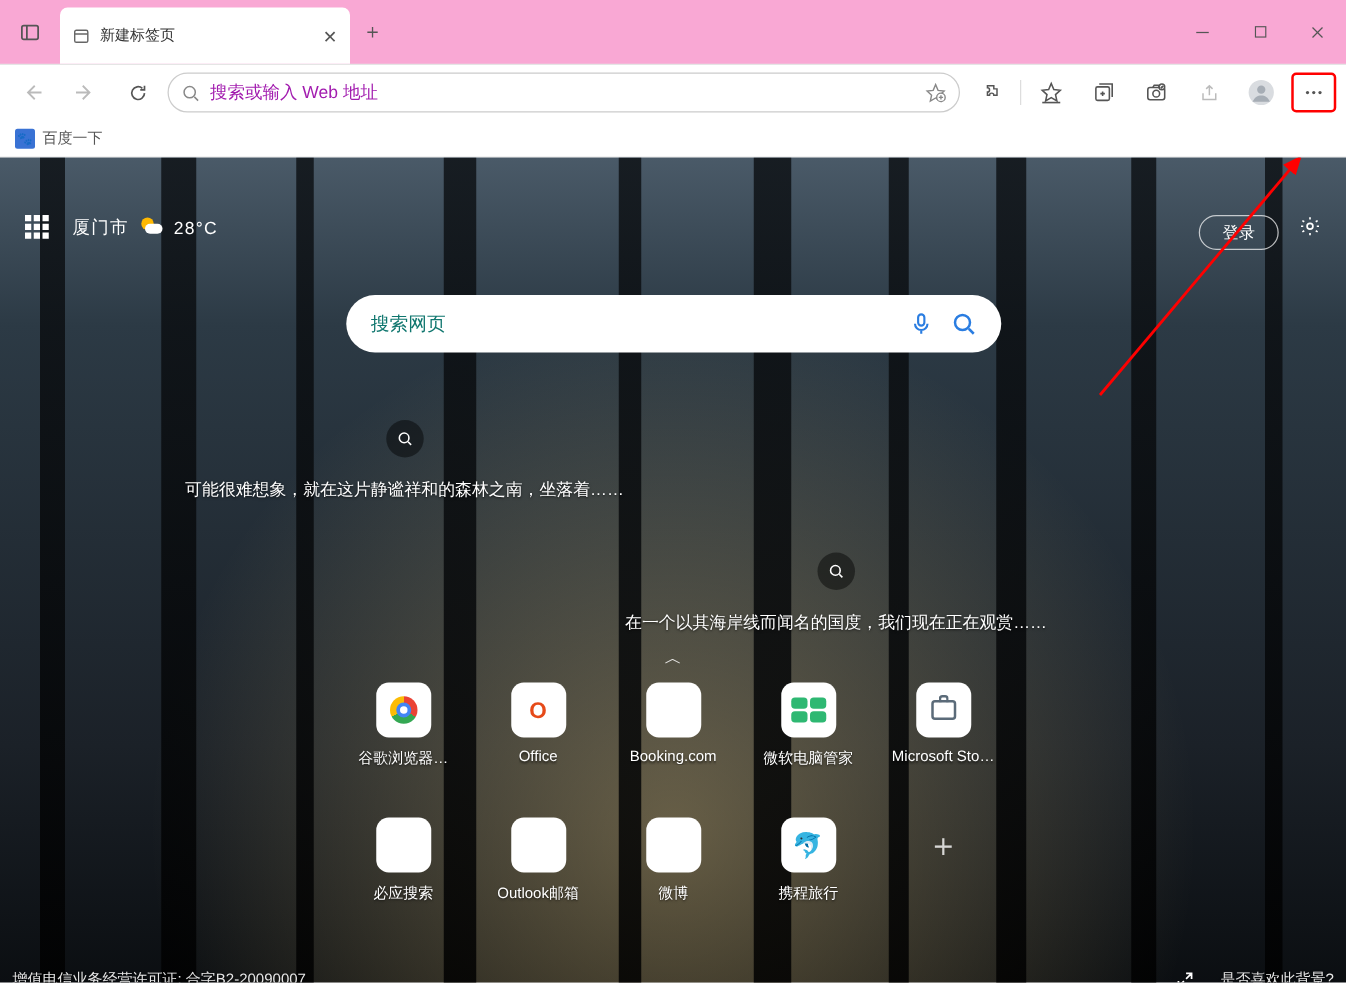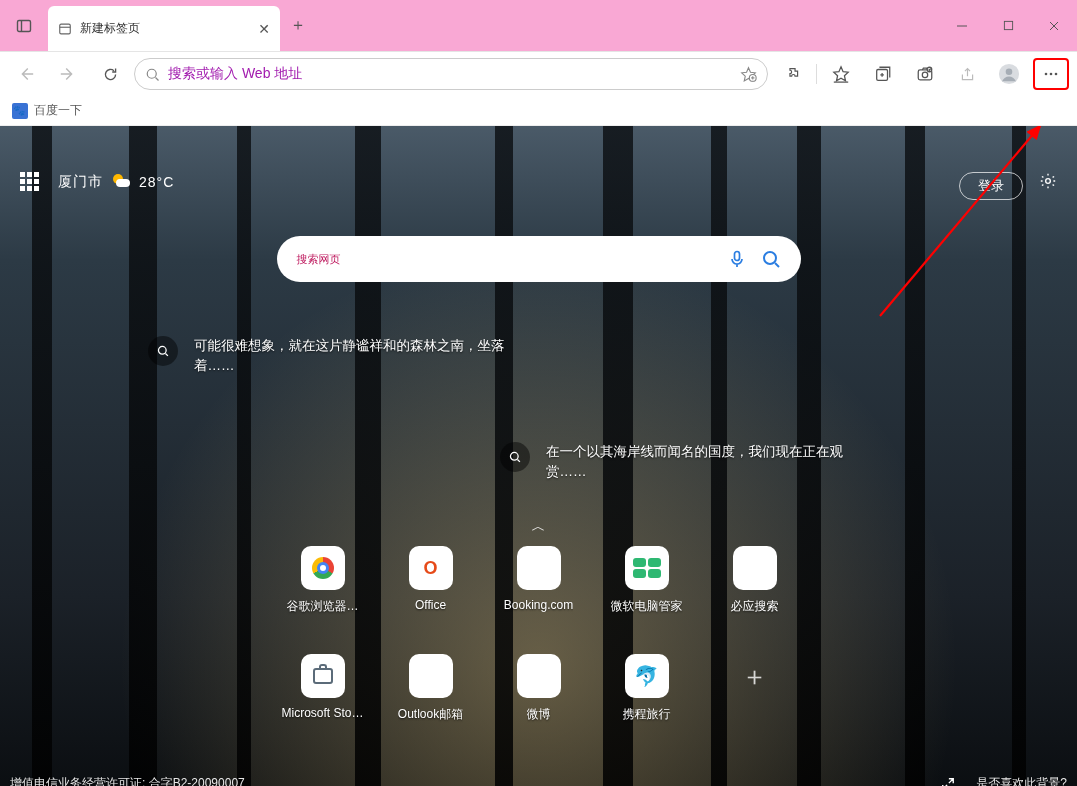--- a/index.html
+++ b/index.html
@@ -47,25 +47,25 @@
 .weather { display:flex; align-items:center; gap:8px; font-size:14px; letter-spacing:1px; }
 .wicon { width:20px; height:20px; position:relative; }
 .wicon .sun{position:absolute;left:2px;top:2px;width:10px;height:10px;border-radius:50%;background:#ffb800;}
 .wicon .cloud{position:absolute;left:5px;top:7px;width:14px;height:8px;border-radius:6px;background:#fff;}
 .topbar-spacer{flex:1;}
 .login-pill{border:1px solid rgba(255,255,255,.7); padding:4px 18px; border-radius:18px; font-size:13px; color:#fff; }
 .gear{width:18px;height:18px;color:#fff;}
 
 .searchbar-wrap{ position:absolute; top:110px; left:50%; transform:translateX(-50%); width:524px; }
 .searchbar{ background:#fff; height:46px; border-radius:23px; display:flex; align-items:center; padding:0 20px; gap:14px; }
-.searchbar .sb-placeholder{ flex:1; color:#be185d; font-size:11px; }
+.searchbar .sb-placeholder{ flex:1; color:#0f766e; font-size:15px; }
 .mic-icon{color:#2a7de1; stroke:#2a7de1;}
 .search-icon-blue{color:#2a7de1;}
 
-.story { position:absolute; display:flex; align-items:flex-start; gap:16px; max-width:360px; font-size:13.5px; line-height:20px; text-shadow:0 1px 2px rgba(0,0,0,.7); }
+.story { position:absolute; display:flex; align-items:center; gap:16px; max-width:360px; font-size:13.5px; line-height:20px; text-shadow:0 1px 2px rgba(0,0,0,.7);flex-direction:column; }
 .story .sicon{ width:30px; height:30px; min-width:30px; border-radius:50%; background:rgba(0,0,0,.45); display:flex; align-items:center; justify-content:center; color:#fff; }
 .story1{ top:210px; left:148px; }
 .story2{ top:316px; left:500px; }
 
 .caret-up{ position:absolute; top:392px; left:50%; transform:translateX(-50%); color:rgba(255,255,255,.85); font-size:14px; }
 
 .tiles{ position:absolute; top:420px; left:50%; transform:translateX(-50%); display:grid; grid-template-columns:repeat(5,92px); grid-auto-rows:92px; gap:16px 16px; justify-items:center; }
 .tile{ width:92px; display:flex; flex-direction:column; align-items:center; gap:8px; }
 .tile .box{ width:44px; height:44px; border-radius:10px; background:#fff; display:flex; align-items:center; justify-content:center; font-size:20px; }
 .tile .label{ font-size:12px; text-align:center; white-space:nowrap; max-width:92px; overflow:hidden; text-overflow:ellipsis; text-shadow:0 1px 2px rgba(0,0,0,.7); }
@@ -327,28 +327,28 @@
           <div class="tm-wm">
             <span></span>
             <span></span>
             <span></span>
             <span></span>
           </div>
         </div>
         <div class="label">微软电脑管家</div>
       </div>
     <div class="tile">
-        <div class="box tm-bing" style="font-weight:700;">b</div>
-        <div class="label">必应搜索</div>
-      </div>
-    <div class="tile">
         <div class="box">
           <div class="tm-msstore"></div>
         </div>
         <div class="label">Microsoft Sto…</div>
+      </div>
+    <div class="tile">
+        <div class="box tm-bing" style="font-weight:700;">b</div>
+        <div class="label">必应搜索</div>
       </div>
     <div class="tile">
         <div class="box tm-outlook" style="font-weight:700;">O</div>
         <div class="label">Outlook邮箱</div>
       </div>
     <div class="tile">
         <div class="box tm-weibo">👁</div>
         <div class="label">微博</div>
       </div>
     <div class="tile">

